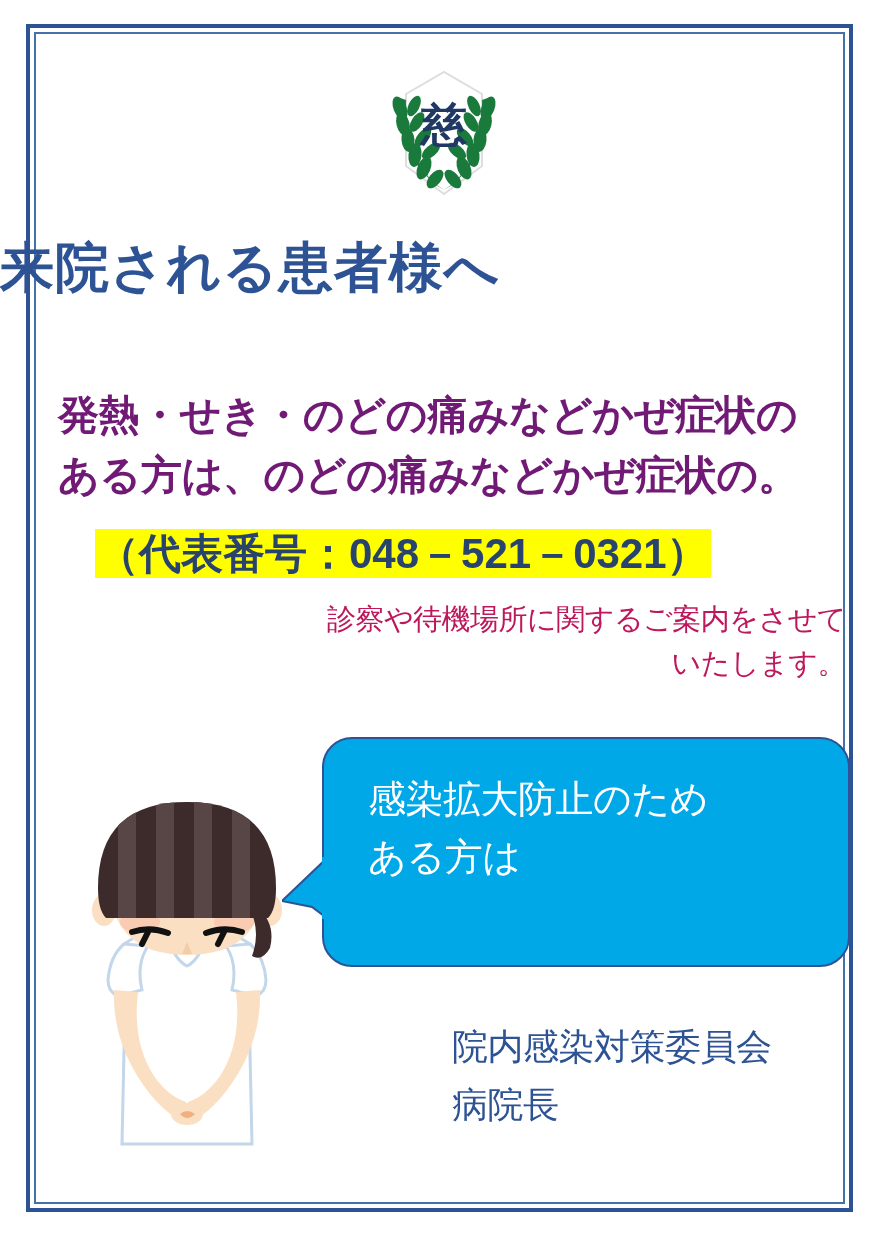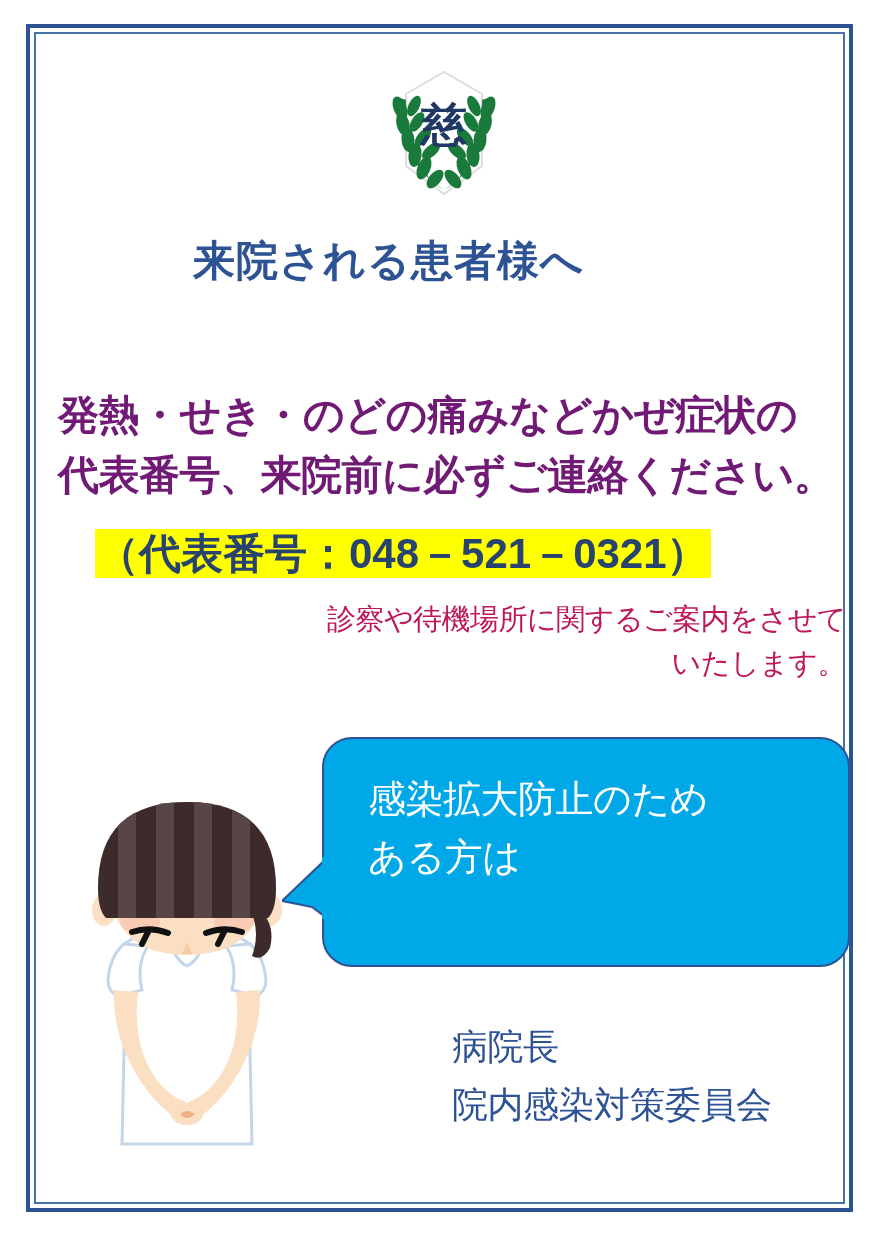--- a/index.html
+++ b/index.html
@@ -52,23 +52,22 @@
     height: 140px;
   }
   .logo-wrap svg { display: block; }
 
   
   .title {
     position: absolute;
     left: 0;
     top: 240px;
     width: 777px;
-    text-align: center;
     color: #2E5395;
-    font-size: 42px;
+    font-size: 54px;
     font-weight: bold;
     letter-spacing: 1px;
     line-height: 1.0;
     white-space: nowrap;
   }
 
   
   .red-block {
     position: absolute;
     left: 58px;
@@ -215,21 +214,21 @@
       </g>
 
       <text x="60" y="78" text-anchor="middle" font-family="'DejaVu Sans', sans-serif" font-size="46" font-weight="bold" fill="#1F3864">慈</text>
     </svg>
   </div>
 
   <div class="title">来院される患者様へ</div>
 
   <div class="red-block">
     <div class="line">発熱・せき・のどの痛みなどかぜ症状の</div>
-    <div class="line">代表番号、来院前に必ずご連絡ください。</div>
+    <div class="line">ある方は、のどの痛みなどかぜ症状の。</div>
   </div>
 
   <div class="phone-line">
     <span class="phone-hl">（代表番号：048－521－0321）</span>
   </div>
 
   <div class="body-block">
     <div class="line">診察や待機場所に関するご案内をさせて</div>
     <div class="line">いたします。</div>
   </div>
@@ -292,17 +291,17 @@
       <path d="M46 0 L0 44 L30 50 L46 62 Z" fill="#00A8E8" stroke="#2E5395" stroke-width="2"></path>
       <rect x="40" y="0" width="8" height="62" fill="#00A8E8"></rect>
     </svg>
     <div class="bubble-text">
       <div class="line">感染拡大防止のため</div>
       <div class="line">ある方は</div>
     </div>
   </div>
 
   <div class="signature">
+    <div class="line">院内感染対策委員会</div>
     <div class="line">病院長</div>
-    <div class="line">院内感染対策委員会</div>
   </div>
 
 </div>
 
 </body></html>

